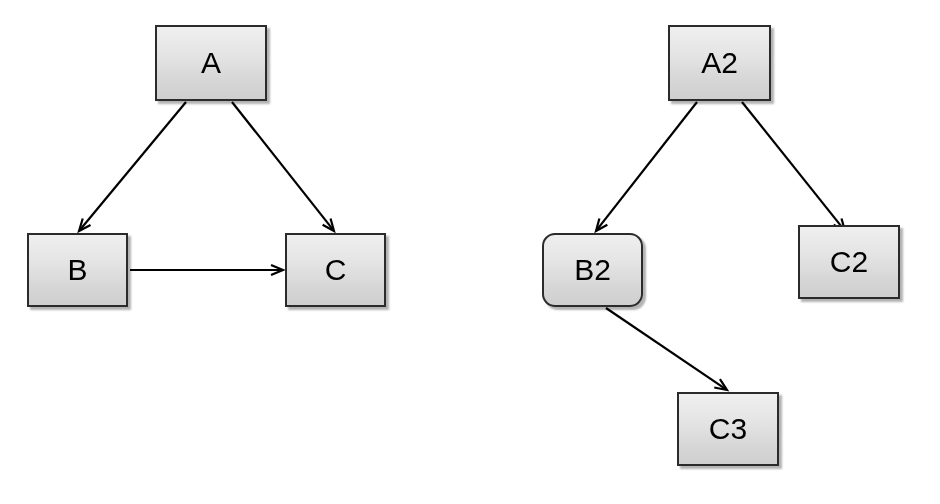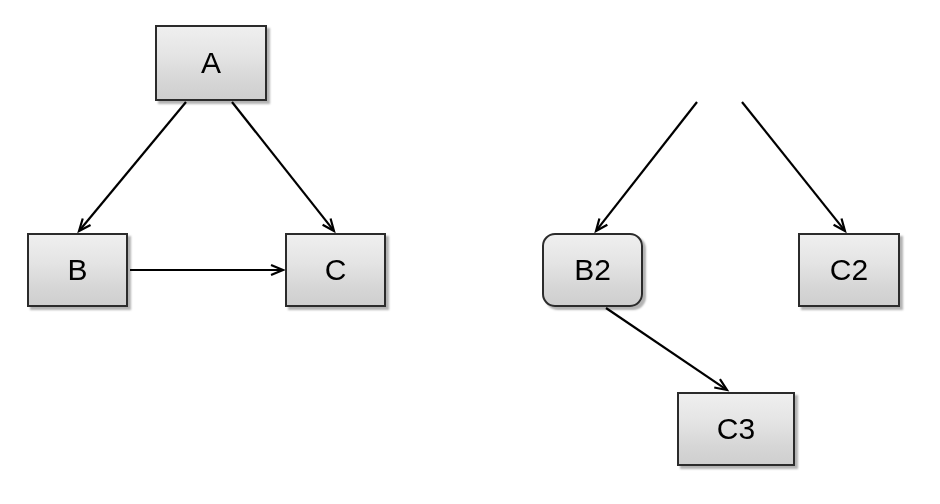--- a/index.html
+++ b/index.html
@@ -84,26 +84,29 @@
   </div>
 
   <div class="node" style="left: 27px; top: 233px; width: 101px; height: 74px;">
     <span class="node-label">B</span>
   </div>
 
   <div class="node" style="left: 285px; top: 233px; width: 101px; height: 74px;">
     <span class="node-label">C</span>
   </div>
 
+  <div class="node" style="left: 668px; top: 25px; width: 103px; height: 76px;">
+    <span class="node-label">A2</span>
+  </div>
 
   <div class="node" style="left: 542px; top: 233px; width: 101px; height: 74px; border-radius: 13px;">
     <span class="node-label">B2</span>
   </div>
 
-  <div class="node" style="left: 798px; top: 233px; width: 102px; height: 74px;">
+  <div class="node" style="left: 798px; top: 225px; width: 102px; height: 74px;">
     <span class="node-label">C2</span>
   </div>
 
-  <div class="node" style="left: 677px; top: 392px; width: 118px; height: 74px;">
+  <div class="node" style="left: 677px; top: 392px; width: 102px; height: 74px;">
     <span class="node-label">C3</span>
   </div>
 
 </div>
 
 </body></html>

